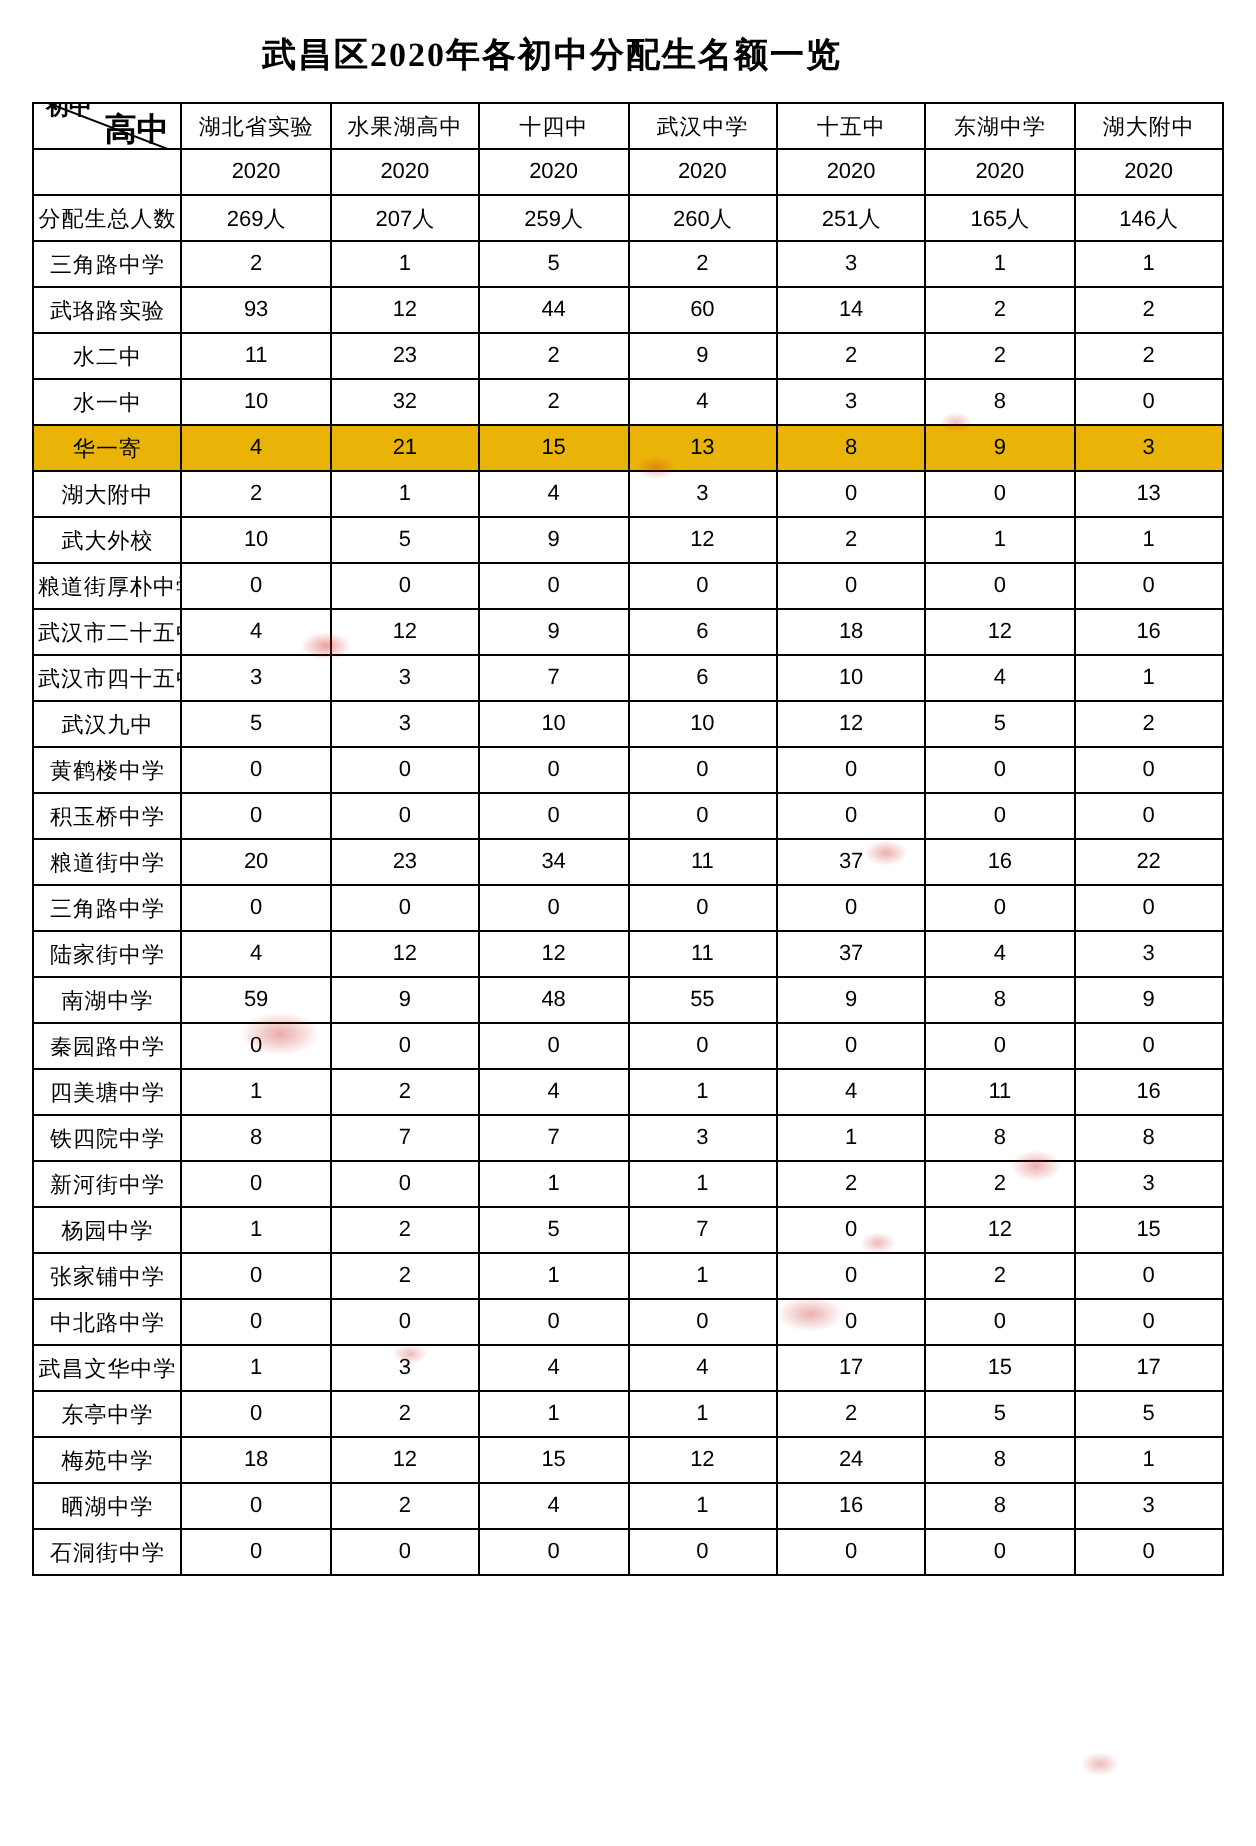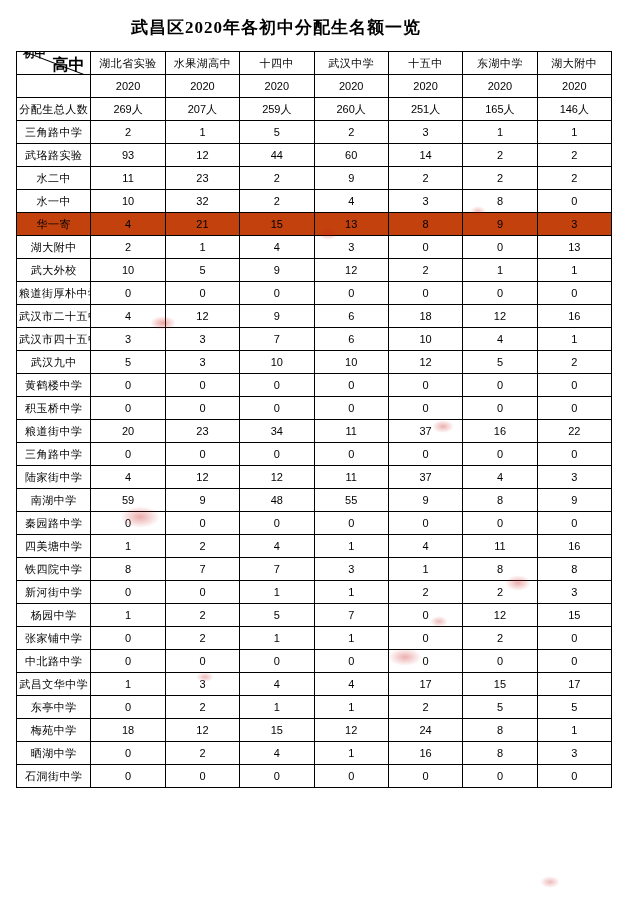--- a/index.html
+++ b/index.html
@@ -86,21 +86,21 @@
     font-size: 16px;
   }
   td.corner .lo {
     position: absolute;
     left: 6px;
     bottom: 13px;
     font-weight: bold;
     font-size: 11.5px;
   }
   tr.highlight td {
-    background: #c2410c;
+    background: #eab308;
     color: #000;
   }
   tr.yearrow td, tr.totalrow td {
     font-size: 11px;
     text-align: center;
   }
   tr.totalrow td.rowhead {
     font-weight: normal;
     margin-top: 28px;
   }

